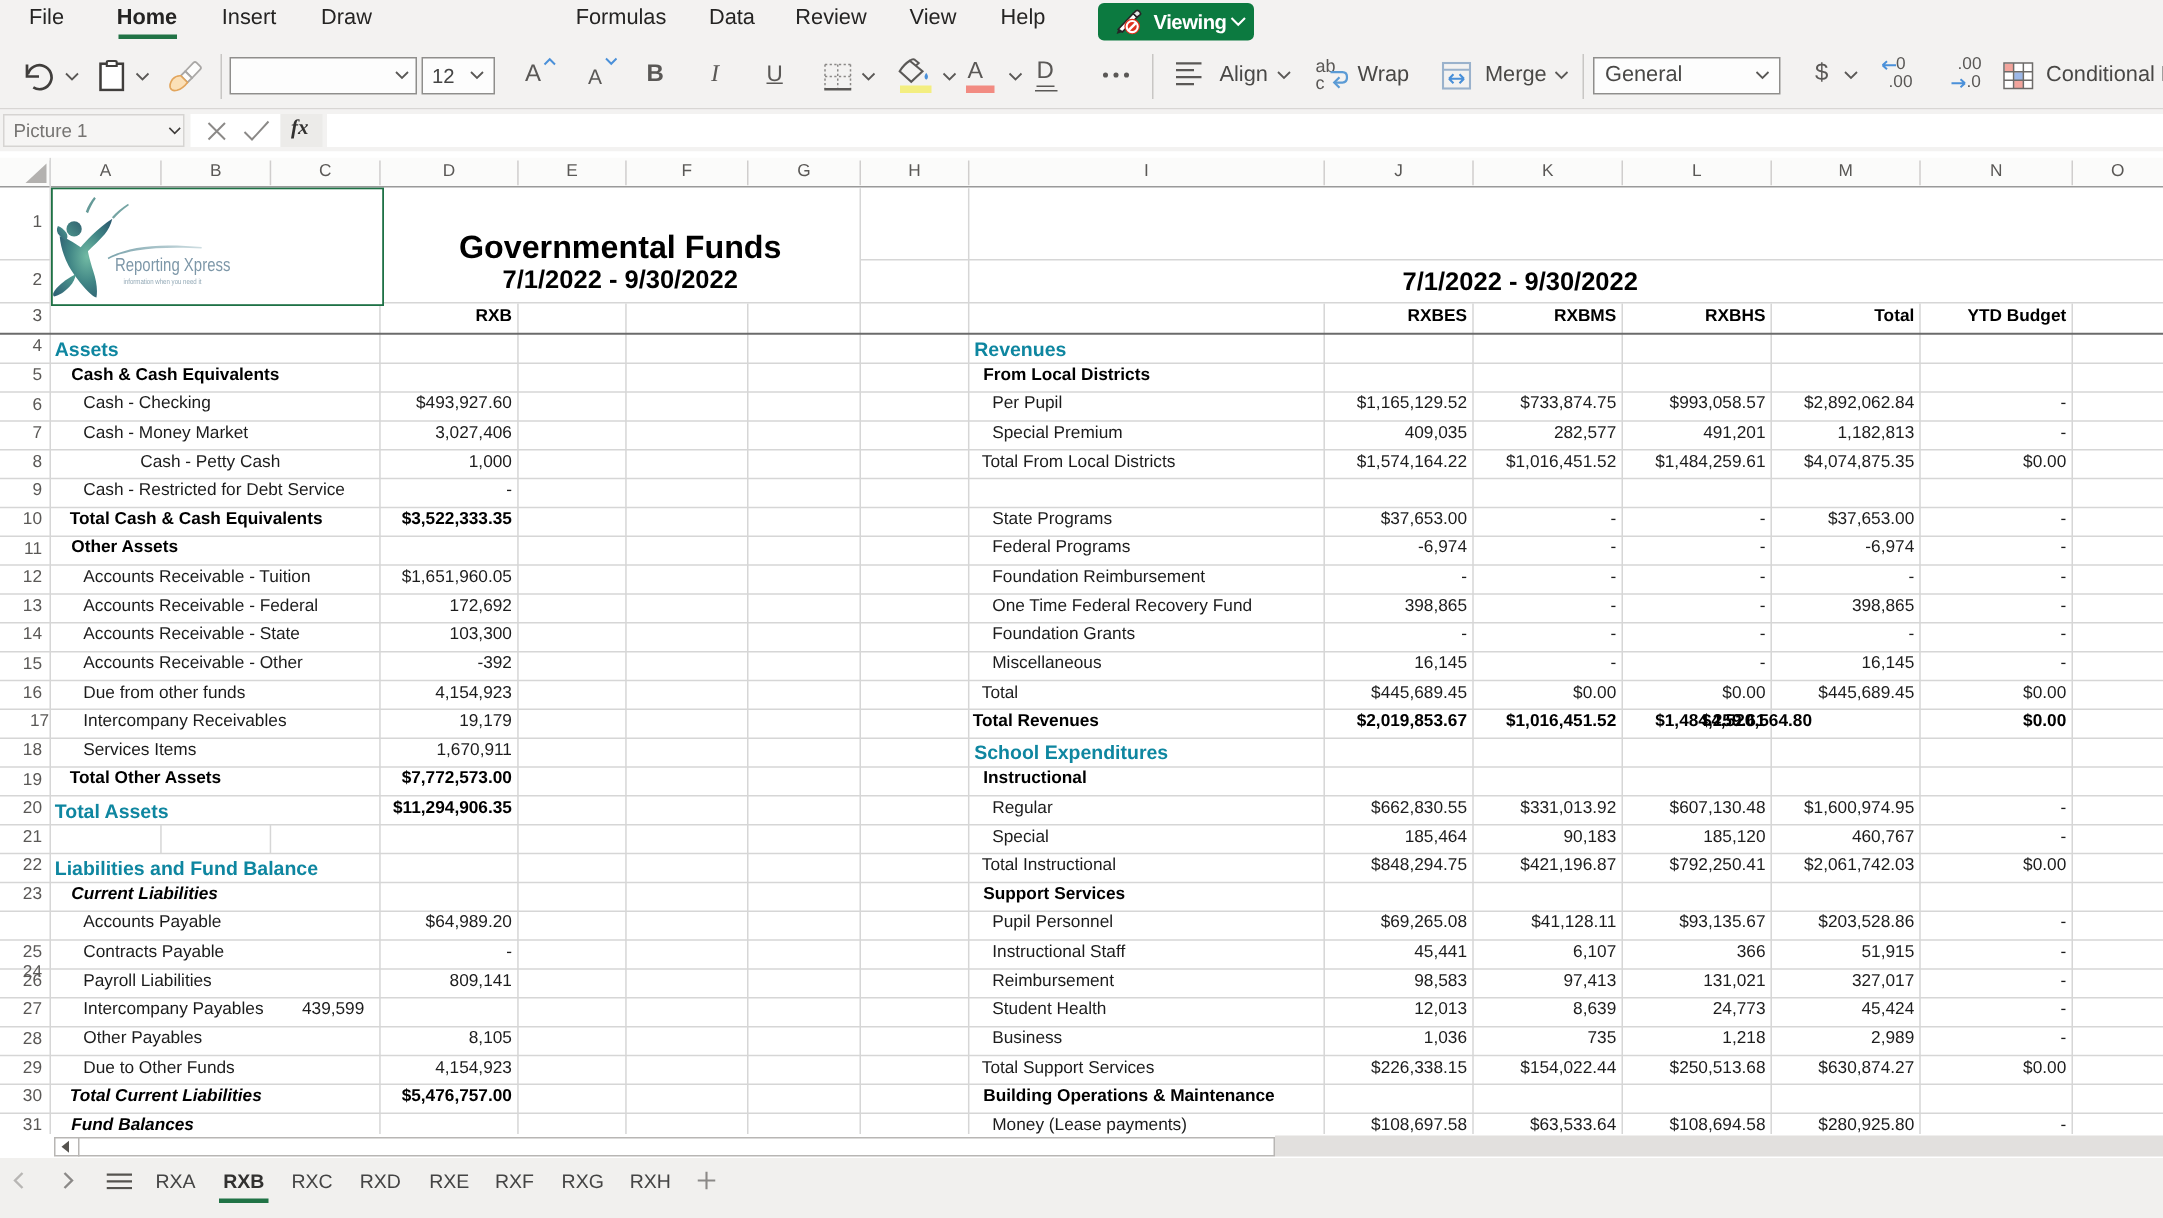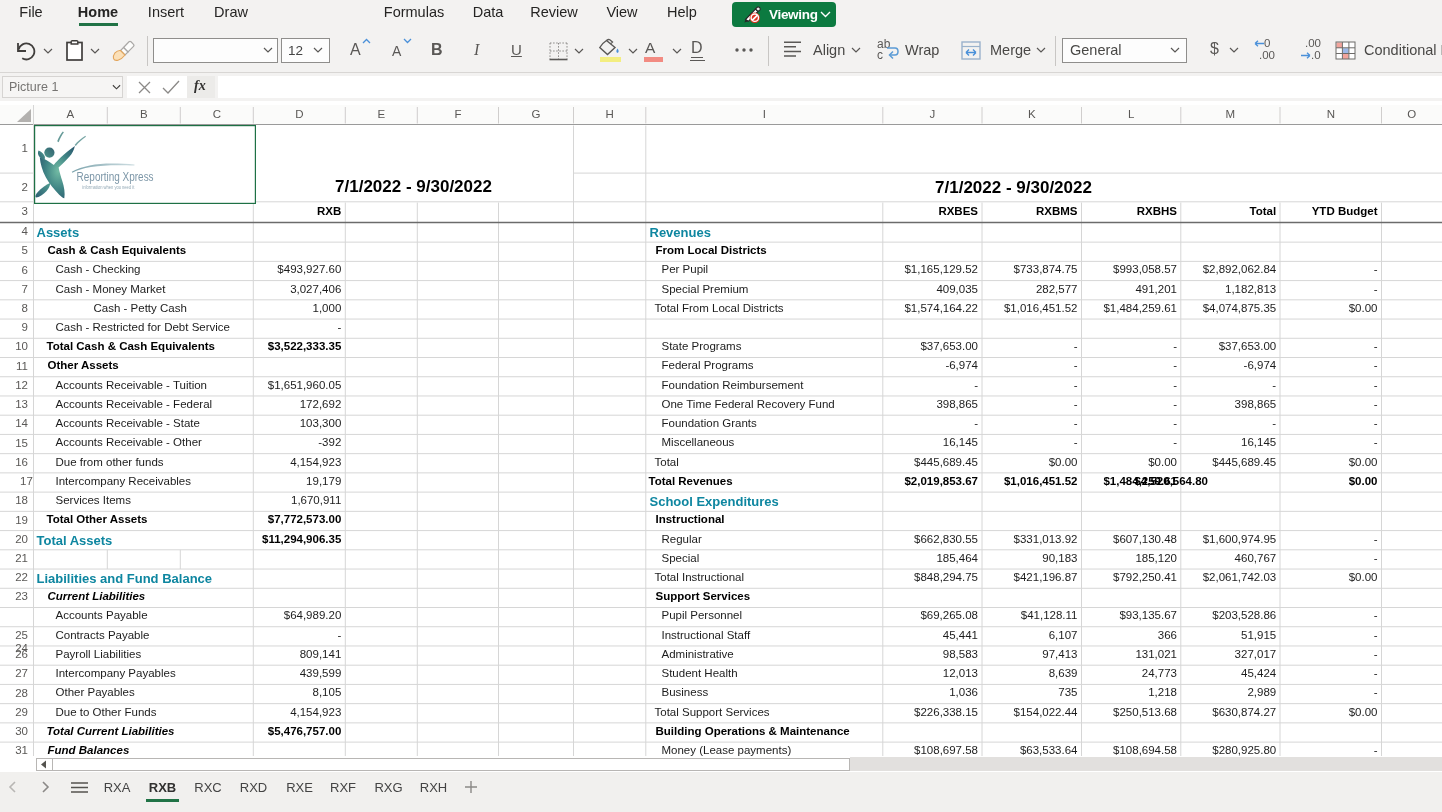--- a/index.html
+++ b/index.html
@@ -249,20 +249,21 @@
 <div class="abs ct" style="left:0;top:466.7px;width:28px;text-align:right;font-size:11.5px;color:#5a5856;">22</div>
 <div class="abs ct" style="left:0;top:485.9px;width:28px;text-align:right;font-size:11.5px;color:#5a5856;">23</div>
 <div class="abs ct" style="left:0;top:505.1px;width:28px;text-align:right;font-size:11.5px;color:#5a5856;margin-top:32px;">24</div>
 <div class="abs ct" style="left:0;top:524.3px;width:28px;text-align:right;font-size:11.5px;color:#5a5856;">25</div>
 <div class="abs ct" style="left:0;top:543.6px;width:28px;text-align:right;font-size:11.5px;color:#5a5856;">26</div>
 <div class="abs ct" style="left:0;top:562.8px;width:28px;text-align:right;font-size:11.5px;color:#5a5856;">27</div>
 <div class="abs ct" style="left:0;top:582.0px;width:28px;text-align:right;font-size:11.5px;color:#5a5856;">28</div>
 <div class="abs ct" style="left:0;top:601.3px;width:28px;text-align:right;font-size:11.5px;color:#5a5856;">29</div>
 <div class="abs ct" style="left:0;top:620.5px;width:28px;text-align:right;font-size:11.5px;color:#5a5856;">30</div>
 <div class="abs ct" style="left:0;top:639.7px;width:28px;text-align:right;font-size:11.5px;color:#5a5856;">31</div>
+<div class="abs ct" style="left:413.5px;top:48.0px;width:400px;margin-left:-200px;text-align:center;font-size:21.5px;font-weight:bold;color:#000;">Governmental Funds</div>
 <div class="abs ct" style="left:413.5px;top:72.3px;width:400px;margin-left:-200px;text-align:center;font-size:17px;font-weight:bold;color:#000;">7/1/2022 - 9/30/2022</div>
 <div class="abs ct" style="left:1013.5px;top:73.5px;width:400px;margin-left:-200px;text-align:center;font-size:17px;font-weight:bold;color:#000;">7/1/2022 - 9/30/2022</div>
 <div class="abs ct" style="left:211.3px;top:100.7px;width:130px;text-align:right;font-size:11.5px;font-weight:bold;color:#000;">RXB</div>
 <div class="abs ct" style="left:848.0px;top:100.7px;width:130px;text-align:right;font-size:11.5px;font-weight:bold;color:#000;">RXBES</div>
 <div class="abs ct" style="left:947.5px;top:100.7px;width:130px;text-align:right;font-size:11.5px;font-weight:bold;color:#000;">RXBMS</div>
 <div class="abs ct" style="left:1047.0px;top:100.7px;width:130px;text-align:right;font-size:11.5px;font-weight:bold;color:#000;">RXBHS</div>
 <div class="abs ct" style="left:1146.2px;top:100.7px;width:130px;text-align:right;font-size:11.5px;font-weight:bold;color:#000;">Total</div>
 <div class="abs ct" style="left:1247.5px;top:100.7px;width:130px;text-align:right;font-size:11.5px;font-weight:bold;color:#000;">YTD Budget</div>
 <div class="abs ct" style="left:36.5px;top:120.3px;font-size:11.5px;color:#1c1c1c;font-weight:bold;color:#0e86a0;font-size:13px;">Assets</div>
 <div class="abs ct" style="left:47.5px;top:139.5px;font-size:11.5px;color:#1c1c1c;font-weight:bold;color:#000;">Cash &amp; Cash Equivalents</div>
@@ -297,21 +298,21 @@
 <div class="abs ct" style="left:201.3px;top:428.0px;width:140px;text-align:right;font-size:11.5px;color:#1c1c1c;font-weight:bold;color:#000;">$11,294,906.35</div>
 <div class="abs ct" style="left:36.5px;top:466.5px;font-size:11.5px;color:#1c1c1c;font-weight:bold;color:#0e86a0;font-size:13px;">Liabilities and Fund Balance</div>
 <div class="abs ct" style="left:47.5px;top:485.7px;font-size:11.5px;color:#1c1c1c;font-style:italic;font-weight:bold;color:#000;">Current Liabilities</div>
 <div class="abs ct" style="left:55.5px;top:504.9px;font-size:11.5px;color:#1c1c1c;">Accounts Payable</div>
 <div class="abs ct" style="left:201.3px;top:504.9px;width:140px;text-align:right;font-size:11.5px;color:#1c1c1c;">$64,989.20</div>
 <div class="abs ct" style="left:55.5px;top:524.1px;font-size:11.5px;color:#1c1c1c;">Contracts Payable</div>
 <div class="abs ct" style="left:201.3px;top:524.1px;width:140px;text-align:right;font-size:11.5px;color:#1c1c1c;">-</div>
 <div class="abs ct" style="left:55.5px;top:543.4px;font-size:11.5px;color:#1c1c1c;">Payroll Liabilities</div>
 <div class="abs ct" style="left:201.3px;top:543.4px;width:140px;text-align:right;font-size:11.5px;color:#1c1c1c;">809,141</div>
 <div class="abs ct" style="left:55.5px;top:562.6px;font-size:11.5px;color:#1c1c1c;">Intercompany Payables</div>
-<div class="abs ct" style="left:201.3px;top:562.6px;width:140px;text-align:right;font-size:11.5px;color:#1c1c1c;">439,599</div>
+<div class="abs ct" style="left:201.3px;top:562.6px;width:140px;text-align:left;font-size:11.5px;color:#1c1c1c;">439,599</div>
 <div class="abs ct" style="left:55.5px;top:581.8px;font-size:11.5px;color:#1c1c1c;">Other Payables</div>
 <div class="abs ct" style="left:201.3px;top:581.8px;width:140px;text-align:right;font-size:11.5px;color:#1c1c1c;">8,105</div>
 <div class="abs ct" style="left:55.5px;top:601.1px;font-size:11.5px;color:#1c1c1c;">Due to Other Funds</div>
 <div class="abs ct" style="left:201.3px;top:601.1px;width:140px;text-align:right;font-size:11.5px;color:#1c1c1c;">4,154,923</div>
 <div class="abs ct" style="left:46.5px;top:620.3px;font-size:11.5px;color:#1c1c1c;font-style:italic;font-weight:bold;color:#000;">Total Current Liabilities</div>
 <div class="abs ct" style="left:201.3px;top:620.3px;width:140px;text-align:right;font-size:11.5px;color:#1c1c1c;font-weight:bold;color:#000;">$5,476,757.00</div>
 <div class="abs ct" style="left:47.5px;top:639.5px;font-size:11.5px;color:#1c1c1c;font-style:italic;font-weight:bold;color:#000;">Fund Balances</div>
 <div class="abs ct" style="left:649.5px;top:120.3px;font-size:11.5px;color:#1c1c1c;font-weight:bold;color:#0e86a0;font-size:13px;">Revenues</div>
 <div class="abs ct" style="left:655.5px;top:139.5px;font-size:11.5px;color:#1c1c1c;font-weight:bold;color:#000;">From Local Districts</div>
 <div class="abs ct" style="left:661.5px;top:158.8px;font-size:11.5px;color:#1c1c1c;">Per Pupil</div>
@@ -406,21 +407,21 @@
 <div class="abs ct" style="left:937.5px;top:504.9px;width:140px;text-align:right;font-size:11.5px;color:#1c1c1c;">$41,128.11</div>
 <div class="abs ct" style="left:1037.0px;top:504.9px;width:140px;text-align:right;font-size:11.5px;color:#1c1c1c;">$93,135.67</div>
 <div class="abs ct" style="left:1136.2px;top:504.9px;width:140px;text-align:right;font-size:11.5px;color:#1c1c1c;">$203,528.86</div>
 <div class="abs ct" style="left:1237.5px;top:504.9px;width:140px;text-align:right;font-size:11.5px;color:#1c1c1c;">-</div>
 <div class="abs ct" style="left:661.5px;top:524.1px;font-size:11.5px;color:#1c1c1c;">Instructional Staff</div>
 <div class="abs ct" style="left:838.0px;top:524.1px;width:140px;text-align:right;font-size:11.5px;color:#1c1c1c;">45,441</div>
 <div class="abs ct" style="left:937.5px;top:524.1px;width:140px;text-align:right;font-size:11.5px;color:#1c1c1c;">6,107</div>
 <div class="abs ct" style="left:1037.0px;top:524.1px;width:140px;text-align:right;font-size:11.5px;color:#1c1c1c;">366</div>
 <div class="abs ct" style="left:1136.2px;top:524.1px;width:140px;text-align:right;font-size:11.5px;color:#1c1c1c;">51,915</div>
 <div class="abs ct" style="left:1237.5px;top:524.1px;width:140px;text-align:right;font-size:11.5px;color:#1c1c1c;">-</div>
-<div class="abs ct" style="left:661.5px;top:543.4px;font-size:11.5px;color:#1c1c1c;">Administrative</div>
+<div class="abs ct" style="left:661.5px;top:543.4px;font-size:11.5px;color:#1c1c1c;">Reimbursement</div>
 <div class="abs ct" style="left:838.0px;top:543.4px;width:140px;text-align:right;font-size:11.5px;color:#1c1c1c;">98,583</div>
 <div class="abs ct" style="left:937.5px;top:543.4px;width:140px;text-align:right;font-size:11.5px;color:#1c1c1c;">97,413</div>
 <div class="abs ct" style="left:1037.0px;top:543.4px;width:140px;text-align:right;font-size:11.5px;color:#1c1c1c;">131,021</div>
 <div class="abs ct" style="left:1136.2px;top:543.4px;width:140px;text-align:right;font-size:11.5px;color:#1c1c1c;">327,017</div>
 <div class="abs ct" style="left:1237.5px;top:543.4px;width:140px;text-align:right;font-size:11.5px;color:#1c1c1c;">-</div>
 <div class="abs ct" style="left:661.5px;top:562.6px;font-size:11.5px;color:#1c1c1c;">Student Health</div>
 <div class="abs ct" style="left:838.0px;top:562.6px;width:140px;text-align:right;font-size:11.5px;color:#1c1c1c;">12,013</div>
 <div class="abs ct" style="left:937.5px;top:562.6px;width:140px;text-align:right;font-size:11.5px;color:#1c1c1c;">8,639</div>
 <div class="abs ct" style="left:1037.0px;top:562.6px;width:140px;text-align:right;font-size:11.5px;color:#1c1c1c;">24,773</div>
 <div class="abs ct" style="left:1136.2px;top:562.6px;width:140px;text-align:right;font-size:11.5px;color:#1c1c1c;">45,424</div>

